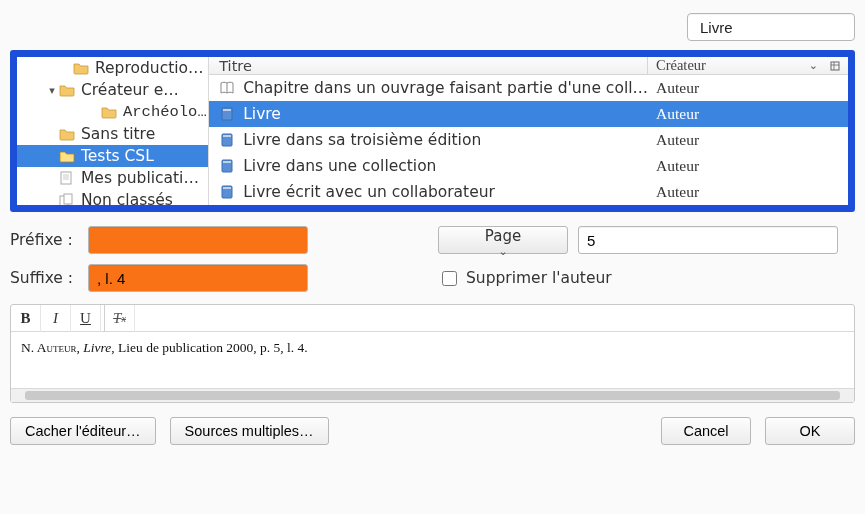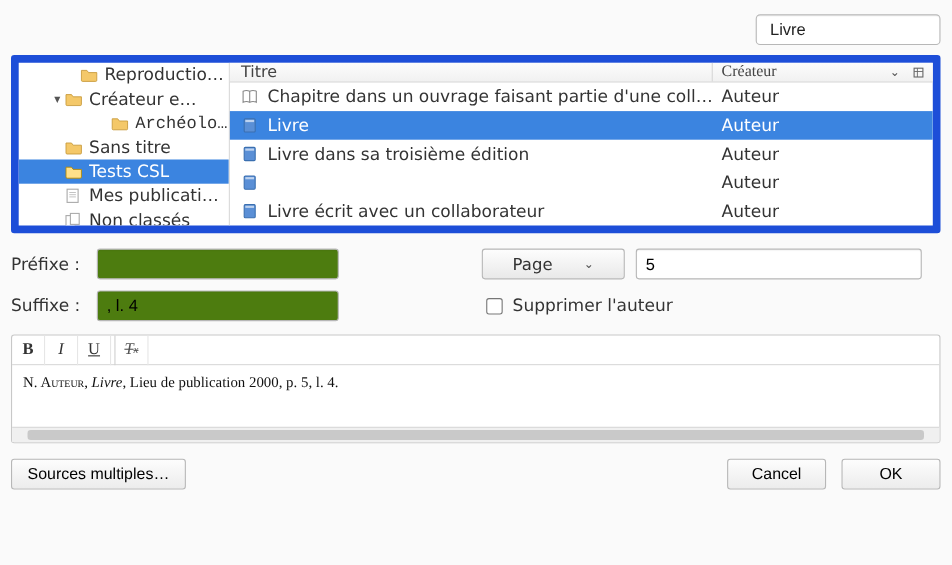--- a/index.html
+++ b/index.html
@@ -29,30 +29,30 @@
   
   .items { flex:1; display:flex; flex-direction:column; }
   .item-header { display:flex; height:22px; background:linear-gradient(#fcfcfc,#f1f1f1); border-bottom:1px solid #d6d6d6; font-size:14.5px; color:#444; align-items:center; position:relative;}
   .col-titre-h { flex:1; padding-left:10px; border-right:1px solid #d6d6d6; height:100%; display:flex; align-items:center;}
   .col-crea-h { width:200px; padding-left:8px; height:100%; display:flex; align-items:center; position:relative;font-family:Liberation Serif, serif;}
   .col-crea-h .sort { position:absolute; right:30px; font-size:11px; color:#555;}
   .col-crea-h .menu { position:absolute; right:8px; }
   .item-row { display:flex; height:26px; align-items:center; font-size:15.5px; }
   .col-titre { flex:1; padding-left:10px; white-space:nowrap; overflow:hidden; text-overflow:ellipsis; display:flex; align-items:center;}
   .col-titre svg { width:16px; height:16px; margin-right:8px; flex:0 0 auto;}
-  .col-crea { width:200px; padding-left:8px; }
+  .col-crea { width:200px; padding-left:8px;font-family:Liberation Serif, serif; }
   .item-row.sel { background:#3b84e0; color:#fff; }
 
   
   .form { margin-top:14px; display:grid; grid-template-columns:78px 230px 1fr; row-gap:10px; align-items:center; }
   .form-label { font-size:15.5px; color:#333; }
-  .text-input { height:28px; border:1px solid #b7b7b7; border-radius:3px; background:#4d7c0f; padding:0 8px; font-size:15px; width:220px; box-shadow:inset 0 1px 1px rgba(0,0,0,0.05);}
+  .text-input { height:28px; border:1px solid #b7b7b7; border-radius:3px; background:#f97316; padding:0 8px; font-size:15px; width:220px; box-shadow:inset 0 1px 1px rgba(0,0,0,0.05);}
   
   .right-col { display:flex; align-items:center; gap:10px; padding-left:120px;}
-  .locator-select { height:28px; width:130px; border:1px solid #b7b7b7; border-radius:3px; background:linear-gradient(#fdfdfd,#e9e9e9); display:flex; align-items:center; padding:0 27px; font-size:15px; justify-content:space-between;}
+  .locator-select { height:28px; width:130px; border:1px solid #b7b7b7; border-radius:3px; background:linear-gradient(#fdfdfd,#e9e9e9); display:flex; align-items:center; padding:0 10px; font-size:15px; justify-content:space-between;flex-direction:column;}
   .locator-input { height:28px; width:260px; border:1px solid #b7b7b7; border-radius:3px; background:#fff; padding:0 8px; font-size:15px; box-shadow:inset 0 1px 1px rgba(0,0,0,0.05);}
   .suppress { display:flex; align-items:center; gap:6px; font-size:15.5px; color:#333; padding-left:120px;}
   .suppress input { width:15px; height:15px; }
 
   
   .editor-wrap { margin-top:12px; border:1px solid #c8c8c8; border-radius:3px; background:#fff; }
   .etb { height:27px; border-bottom:1px solid #d9d9d9; display:flex; align-items:center; }
   .etb-btn { width:30px; height:27px; display:flex; align-items:center; justify-content:center; border-right:1px solid #e6e6e6; font-family:Georgia,serif; font-size:15px;}
   .etb-btn.i { font-style:italic; }
   .etb-btn.b { font-weight:bold; }
@@ -192,20 +192,21 @@
               <span>Livre dans sa troisième édition</span>
             </div>
             <div class="col-crea">Auteur</div>
           </div>
           <div class="item-row">
             <div class="col-titre">
               <svg viewBox="0 0 16 16">
                 <rect x="3" y="2" width="10" height="12" rx="1" fill="#5a8fd6" stroke="#3a6fb0"></rect>
                 <rect x="4" y="3" width="8" height="2" fill="#fff" opacity="0.6"></rect>
               </svg>
+              <span>Livre dans une collection</span>
             </div>
             <div class="col-crea">Auteur</div>
           </div>
           <div class="item-row">
             <div class="col-titre">
               <svg viewBox="0 0 16 16">
                 <rect x="3" y="2" width="10" height="12" rx="1" fill="#5a8fd6" stroke="#3a6fb0"></rect>
                 <rect x="4" y="3" width="8" height="2" fill="#fff" opacity="0.6"></rect>
               </svg>
               <span>Livre écrit avec un collaborateur</span>
@@ -244,19 +245,20 @@
       <div class="etb-btn clear">T<span style="font-size:10px;vertical-align:sub;">x</span></div>
     </div>
     <div class="editor">
       <span class="sc">N. Auteur</span><span>, </span><span class="it">Livre</span><span>, Lieu de publication 2000, p. 5, l. 4.</span>
     </div>
     <div class="hscroll"></div>
   </div>
 
 
   <div class="footer">
+    <button class="btn">Cacher l'éditeur…</button>
     <button class="btn">Sources multiples…</button>
     <div class="spacer"></div>
     <button class="btn cancel">Cancel</button>
     <button class="btn ok">OK</button>
   </div>
 
 </div>
 
 </body></html>

